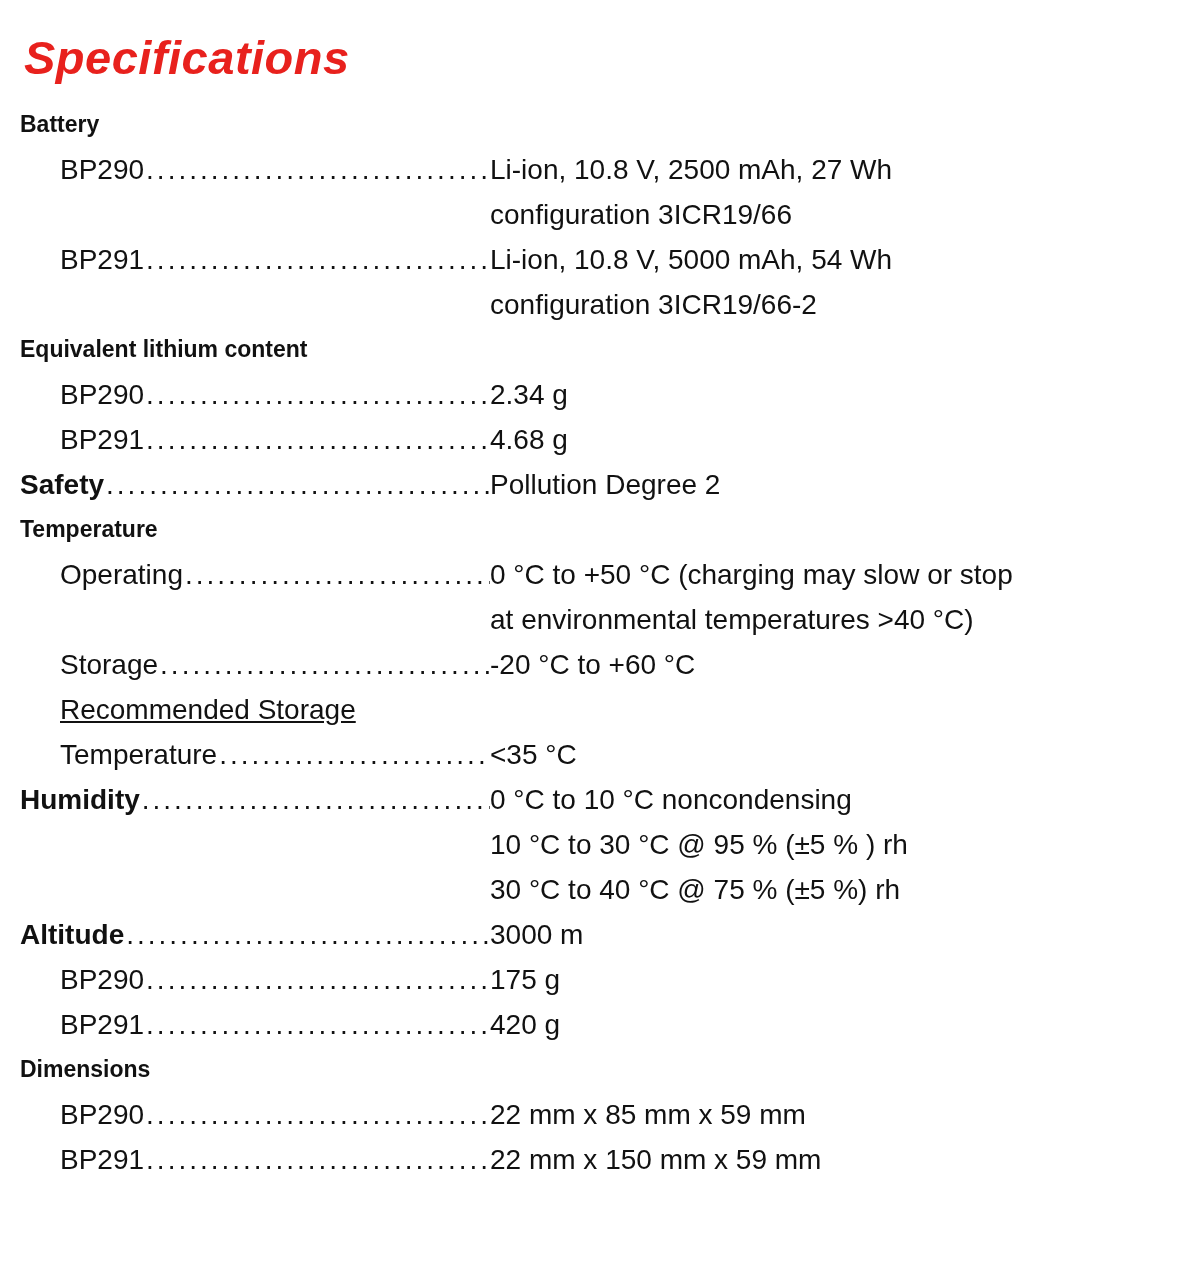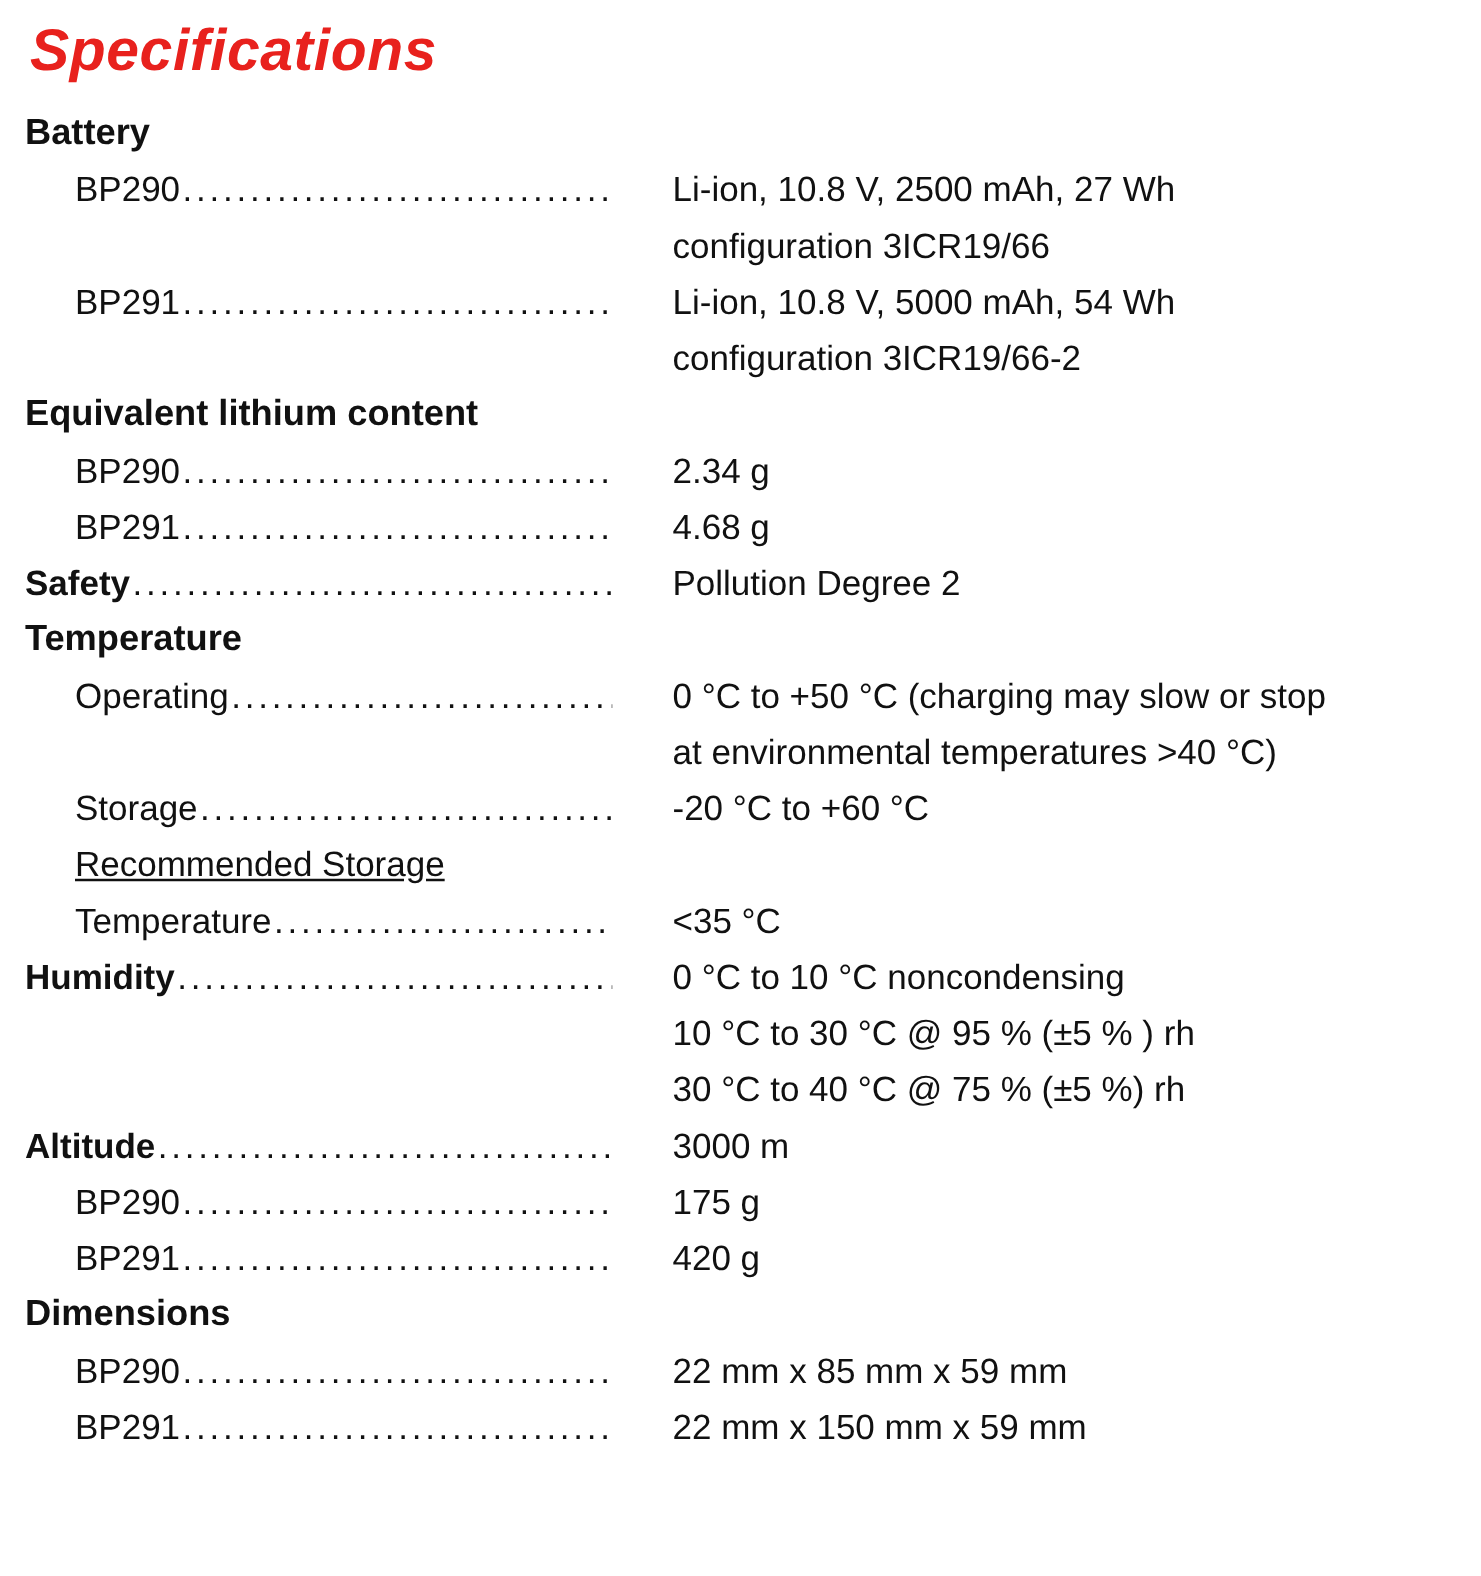--- a/index.html
+++ b/index.html
@@ -18,31 +18,31 @@
     padding: 14px 10px 0 20px;
     box-sizing: border-box;
     width: 1185px;
   }
   .doc-title {
     font-size: 47px;
     font-weight: bold;
     font-style: italic;
     color: #e8211d;
     letter-spacing: 0.5px;
-    margin: 0 0 18px 4px;
+    margin: 18px 0 18px 4px;
     line-height: 1.1;
   }
   .spec-list {
     font-size: 28px;
     line-height: 45px;
   }
   .row { display: flex; align-items: flex-start; }
   .row.heading {
     font-weight: bold;
-    font-size: 29px;
+    font-size: 23px;
   }
   .row.plain-row { font-weight: normal; text-decoration: underline; }
   .indent-1 { padding-left: 40px; }
   .lead {
     display: flex;
     align-items: baseline;
     width: 470px;
     flex-shrink: 0;
     overflow: hidden;
   }
@@ -53,21 +53,21 @@
     flex: 1 1 auto;
     overflow: hidden;
     white-space: nowrap;
     letter-spacing: 3px;
     padding-left: 2px;
   }
   .dots::after {
     content: "..................................................................................................................";
   }
   .value { flex: 1 1 auto; }
-  .value-line { white-space: nowrap; margin-left: 48px; }
+  .value-line { white-space: nowrap; }
 </style>
 </head>
 <body>
 
 <div class="page">
   <div class="doc-title">Specifications</div>
 
   <div class="spec-list">
       <div class="row heading">Battery</div>
       <div class="row entry indent-1">

